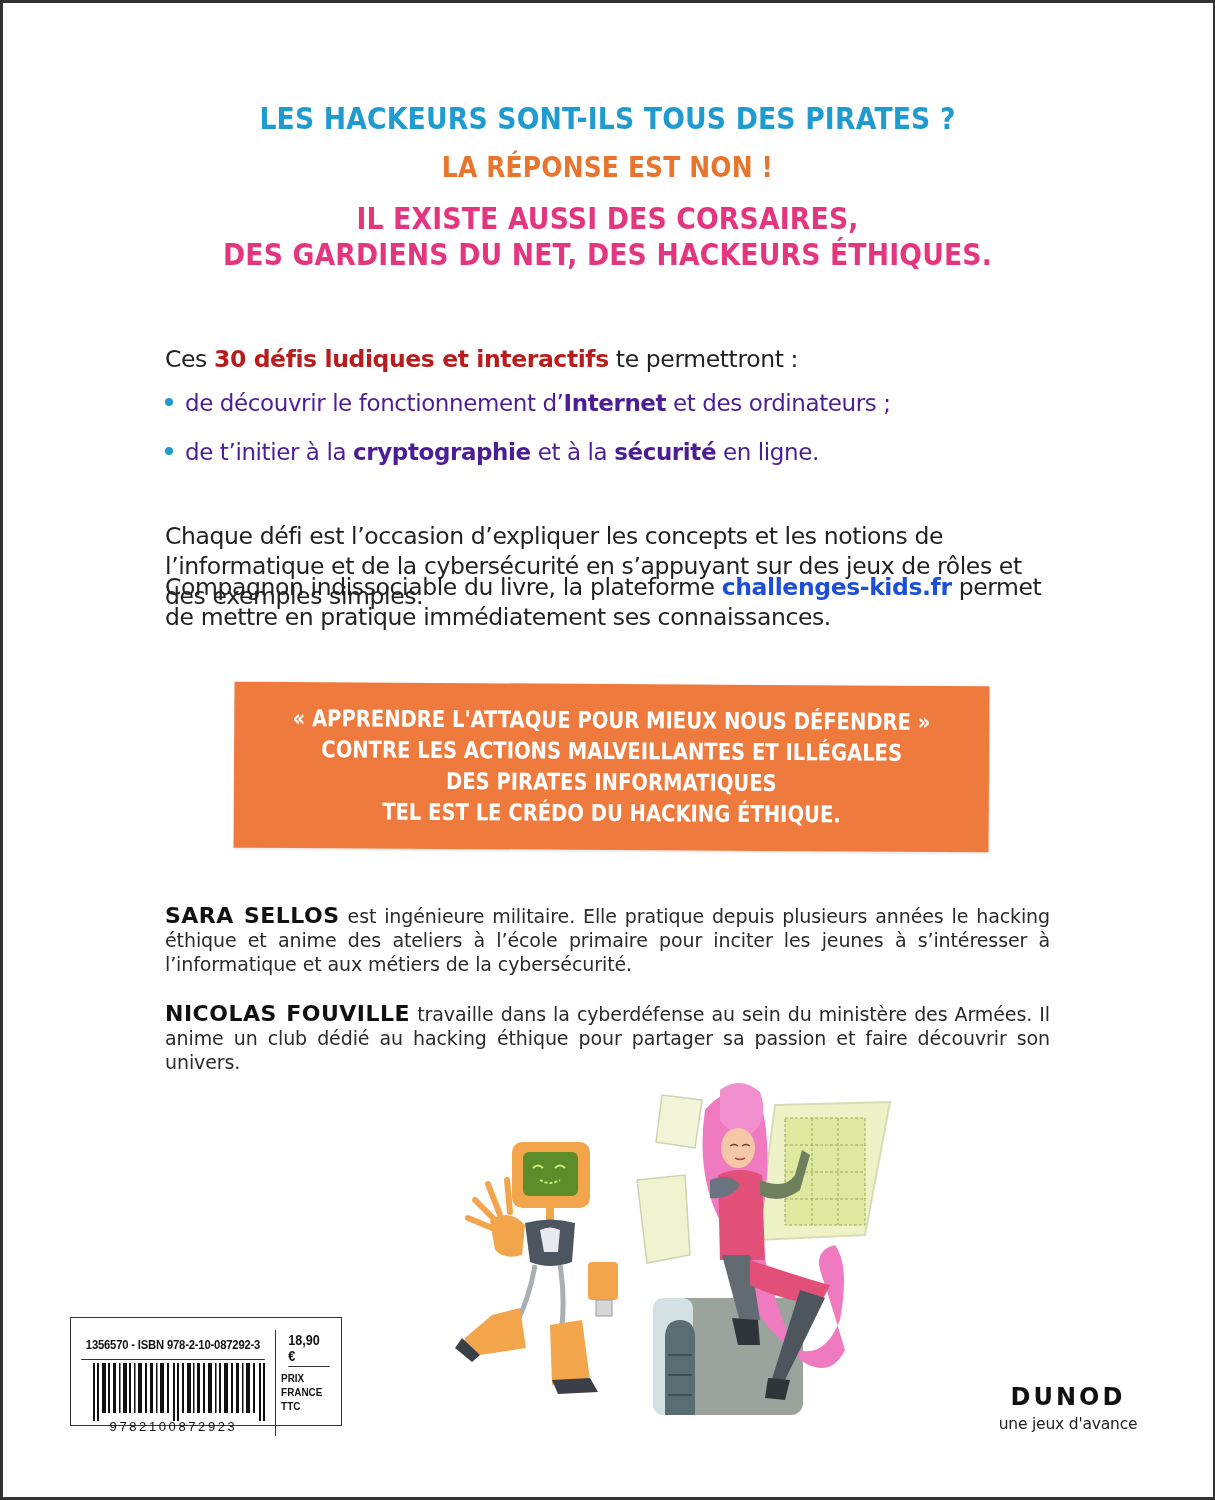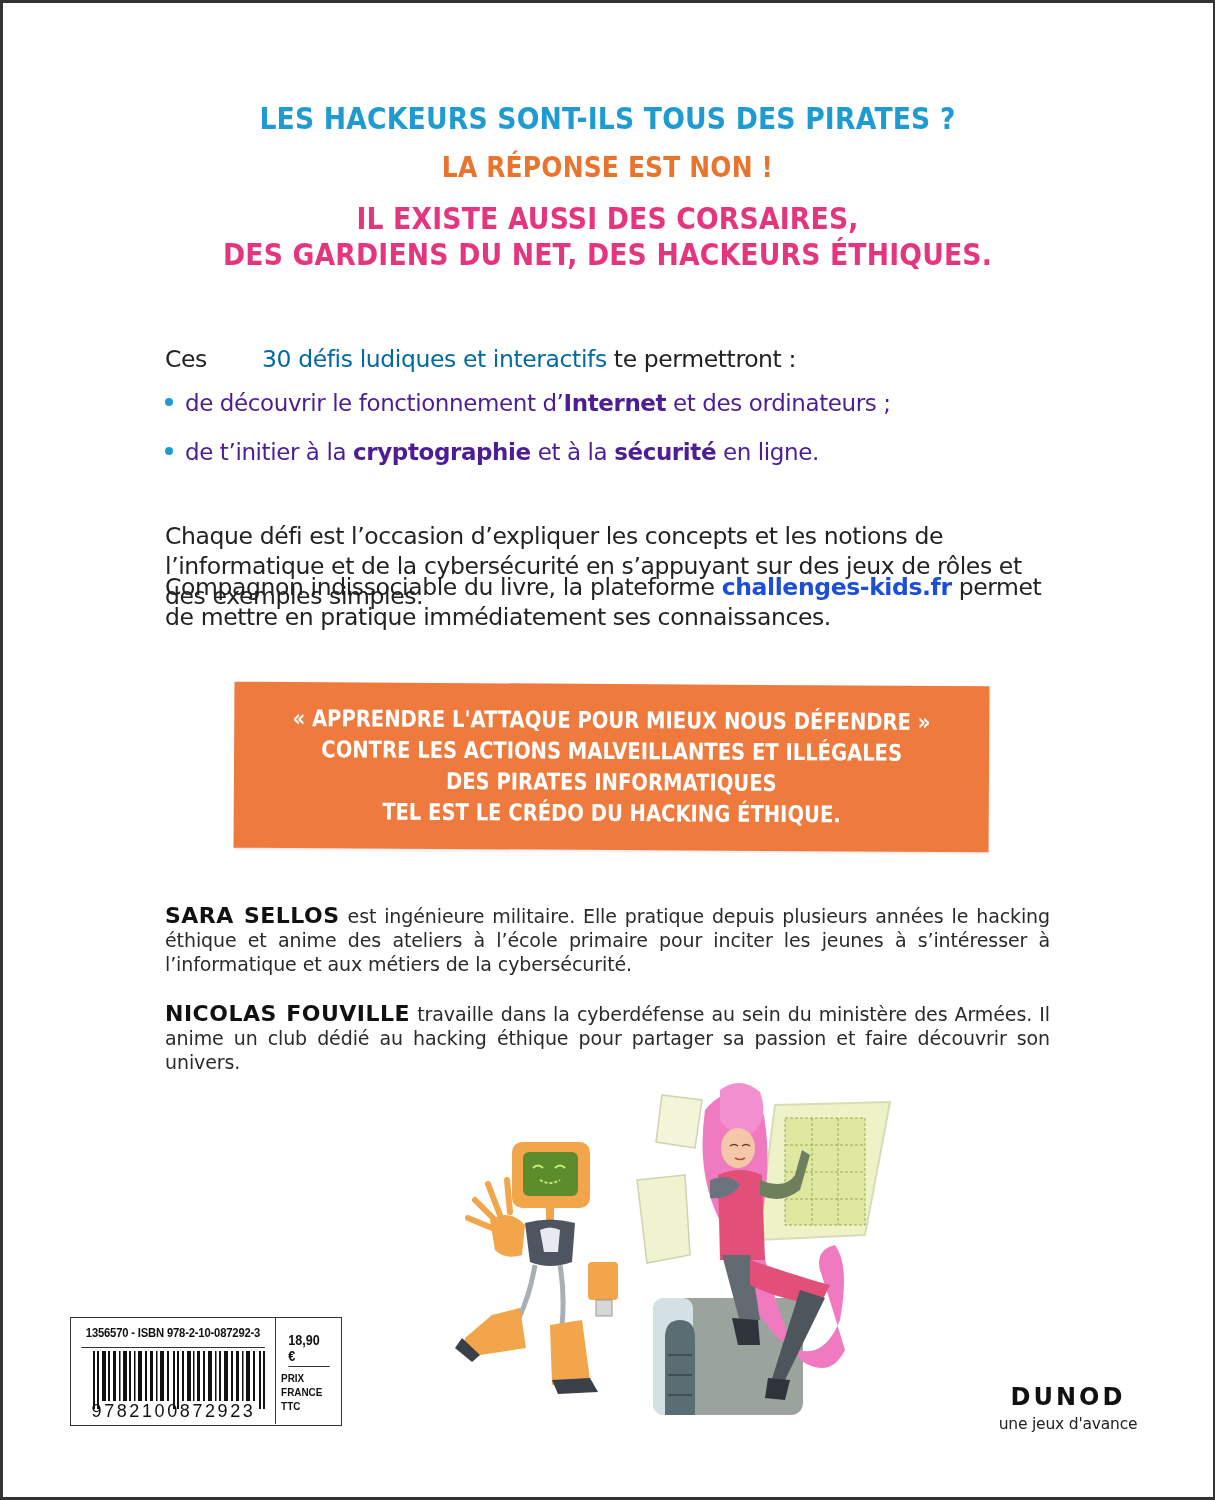--- a/index.html
+++ b/index.html
@@ -17,21 +17,21 @@
       transform: scaleX(0.86); transform-origin: center;
     }
     .h1 { top: 100px; font-size: 31px; color: #1f9bd1; }
     .h2 { top: 150px; font-size: 29px; color: #e8742d; }
     .h3 { top: 200px; font-size: 31px; color: #e4357f; line-height: 36px; }
     .body-text {
       position: absolute; left: 165px; width: 890px;
       font-family: "DejaVu Sans", sans-serif; font-size: 23.5px; line-height: 30px;
       color: #222; letter-spacing: -0.4px;
     }
-    .body-text b { font-weight: normal; color: #0369a1; margin-left: 48px; }
+    .body-text b { font-weight: bold; color: #b91c1c; }
     .p-intro { top: 344px; }
     .bullet-line { position: absolute; left: 165px; font-size: 23px; line-height: 30px; color: #4c1d95; letter-spacing: -0.4px; }
     .bullet-dot { display: inline-block; width: 8px; height: 8px; border-radius: 50%; background: #1f9bd1; margin-right: 12px; vertical-align: middle; position: relative; top: -3px; }
     .b1 { top: 388px; }
     .b2 { top: 437px; }
     .p-chaque { top: 473px; margin-top: 48px; }
     .p-compagnon { top: 572px; }
     .link { color: #1d4ed8; font-weight: bold; }
 
     .quote-box {
@@ -52,30 +52,30 @@
       letter-spacing: -0.1px;
     }
     .bio .name { font-weight: bold; color: #111; text-transform: uppercase; letter-spacing: 0.5px; font-size: 22px; }
     .bio1 { top: 904px; }
     .bio2 { top: 1002px; }
 
     .barcode-box {
       position: absolute; left: 70px; top: 1317px; width: 272px; height: 109px;
       border: 1.5px solid #333; background: #fff;
     }
-    .bc-left { position: absolute; left: 0; top: 0; width: 205px; height: 106px; border-right: 1.5px solid #333; }
+    .bc-left { position: absolute; left: 0; top: 12px; width: 205px; height: 106px; border-right: 1.5px solid #333; }
     .bc-isbn {
       height: 30px; border-bottom: 1.5px solid #333; font-size: 12.5px; font-weight: bold;
       line-height: 30px; text-align: center; color: #111; letter-spacing: -0.2px;
       font-family: "Liberation Sans", sans-serif; transform: scaleX(0.9);
     }
     .bc-bars { position: absolute; left: 22px; top: 33px; width: 172px; height: 58px; }
     .bc-num {
       position: absolute; left: 0; bottom: 2px; width: 205px; text-align: center;
-      font-family: "Liberation Sans", sans-serif; font-size: 18px; letter-spacing: 2.6px; color: #111;
+      font-family: "Liberation Sans", sans-serif; font-size: 13px; letter-spacing: 2.6px; color: #111;
       background: transparent;
       margin-top: 24px;
     }
     .bc-right { position: absolute; left: 207px; top: 0; width: 62px; height: 106px; text-align: left; }
     .bc-price {
       margin: 14px auto 0; width: 46px; font-size: 14px; font-weight: bold; font-family: "Liberation Sans", sans-serif;
       border-bottom: 1.5px solid #333; padding-bottom: 2px; color: #111; transform: scaleX(0.9);
     }
     .bc-label {
       font-size: 11px; line-height: 14px; font-weight: bold; font-family: "Liberation Sans", sans-serif;

